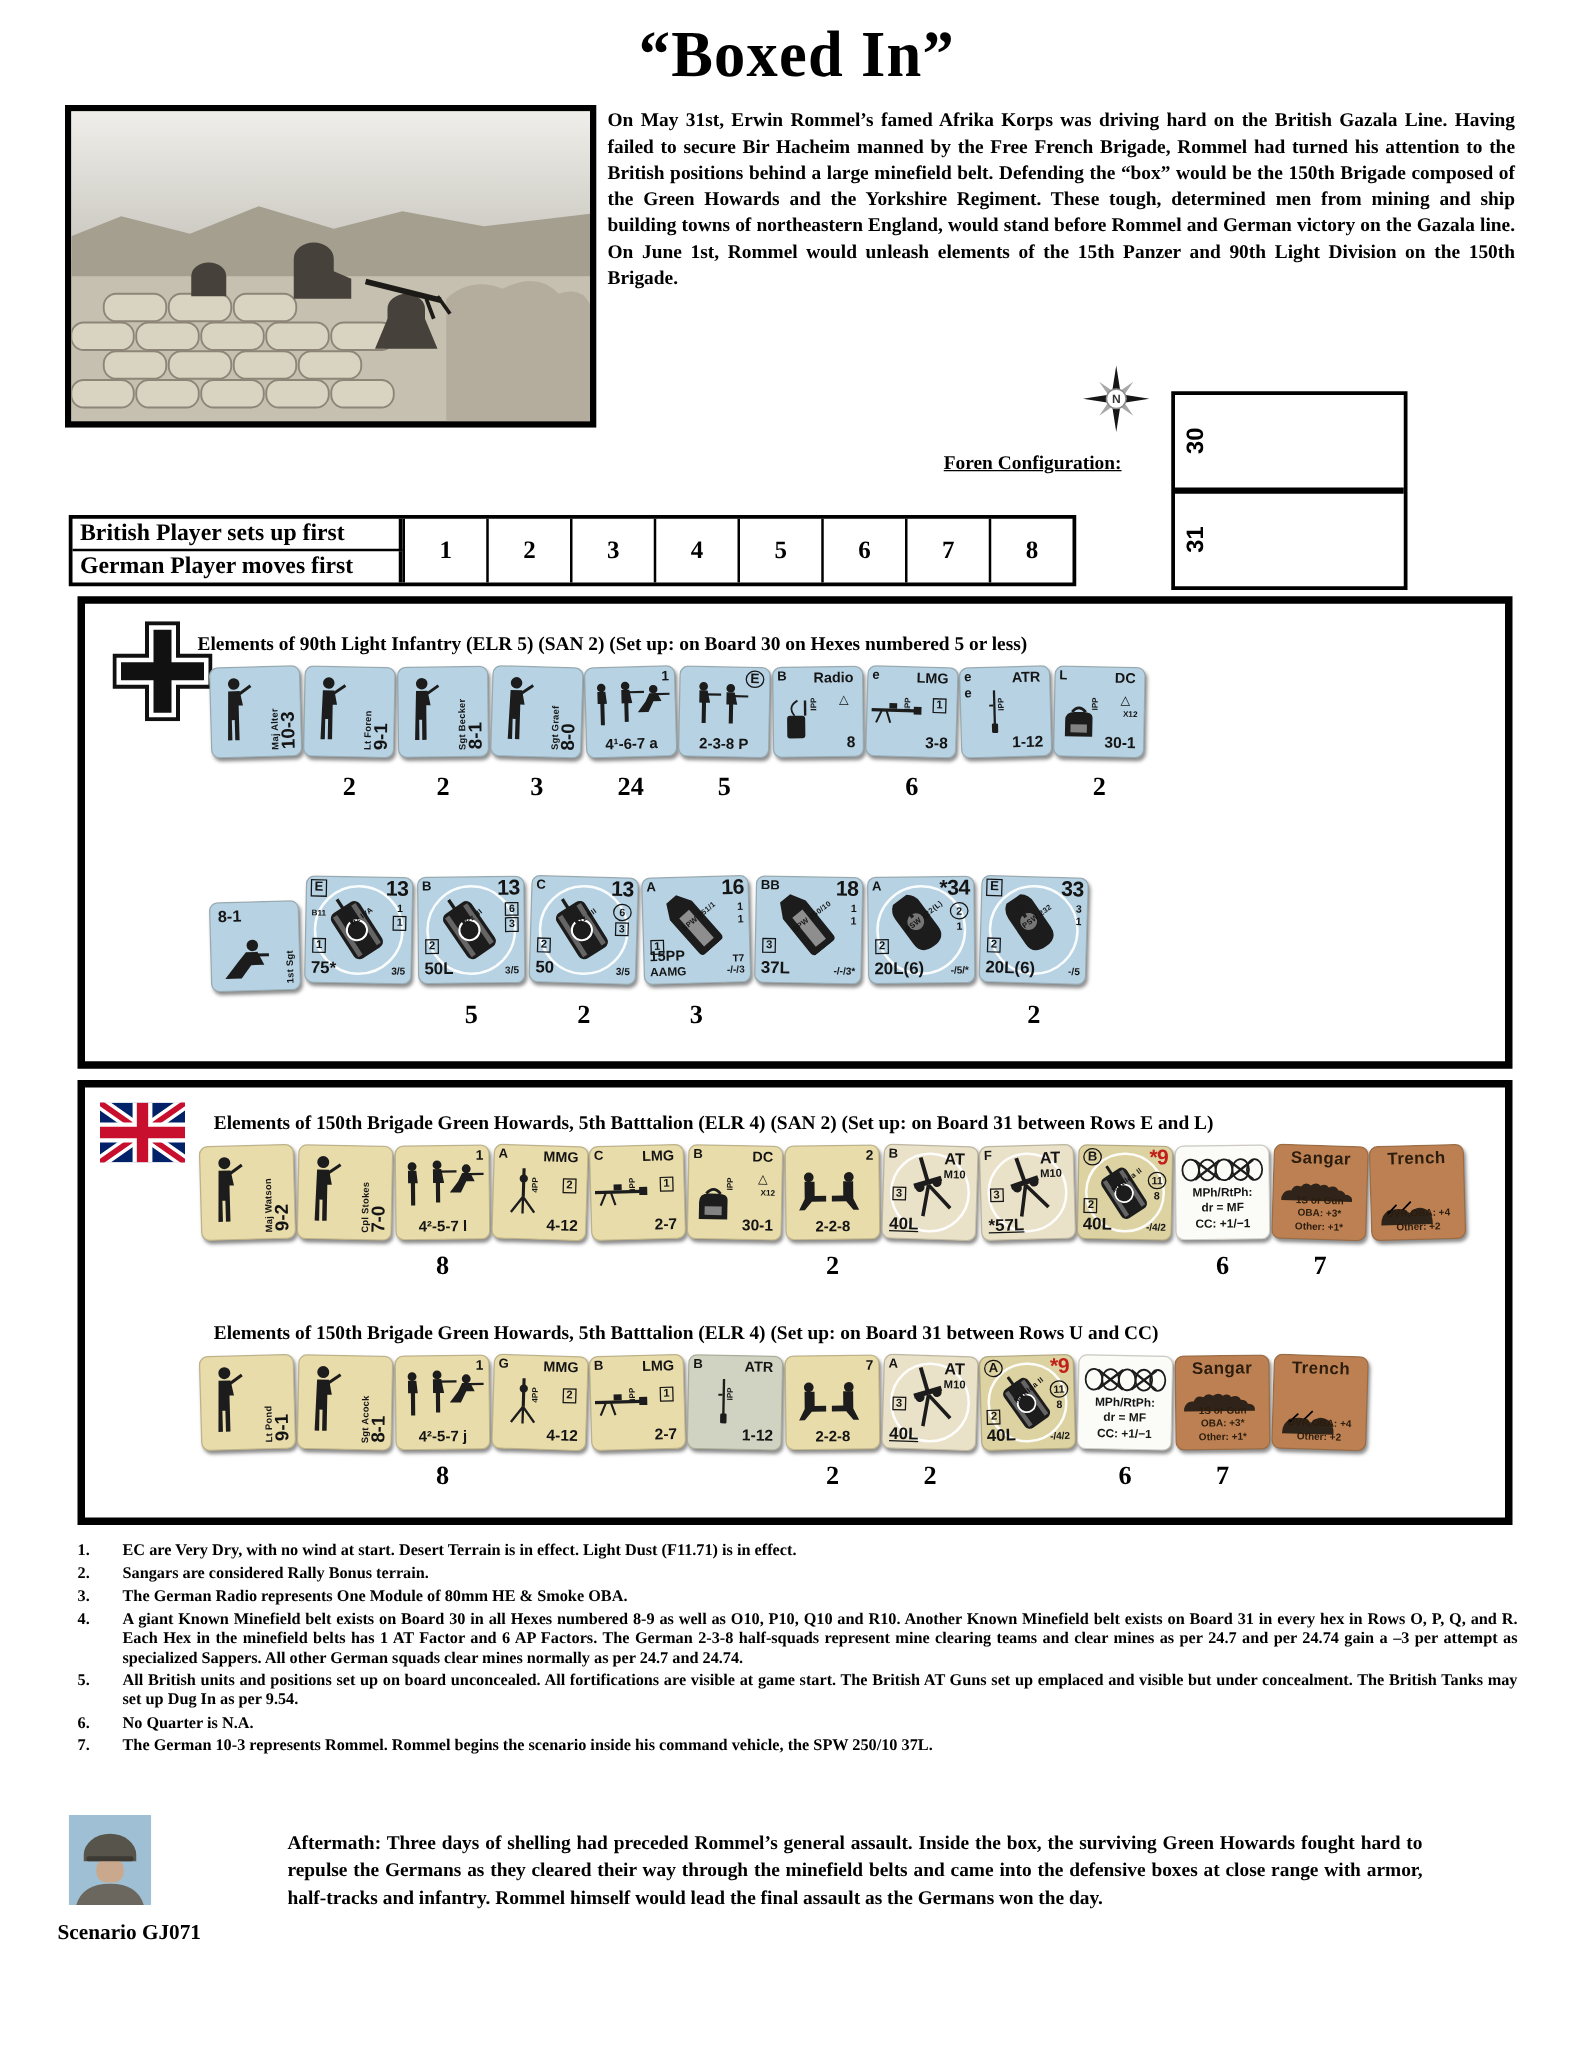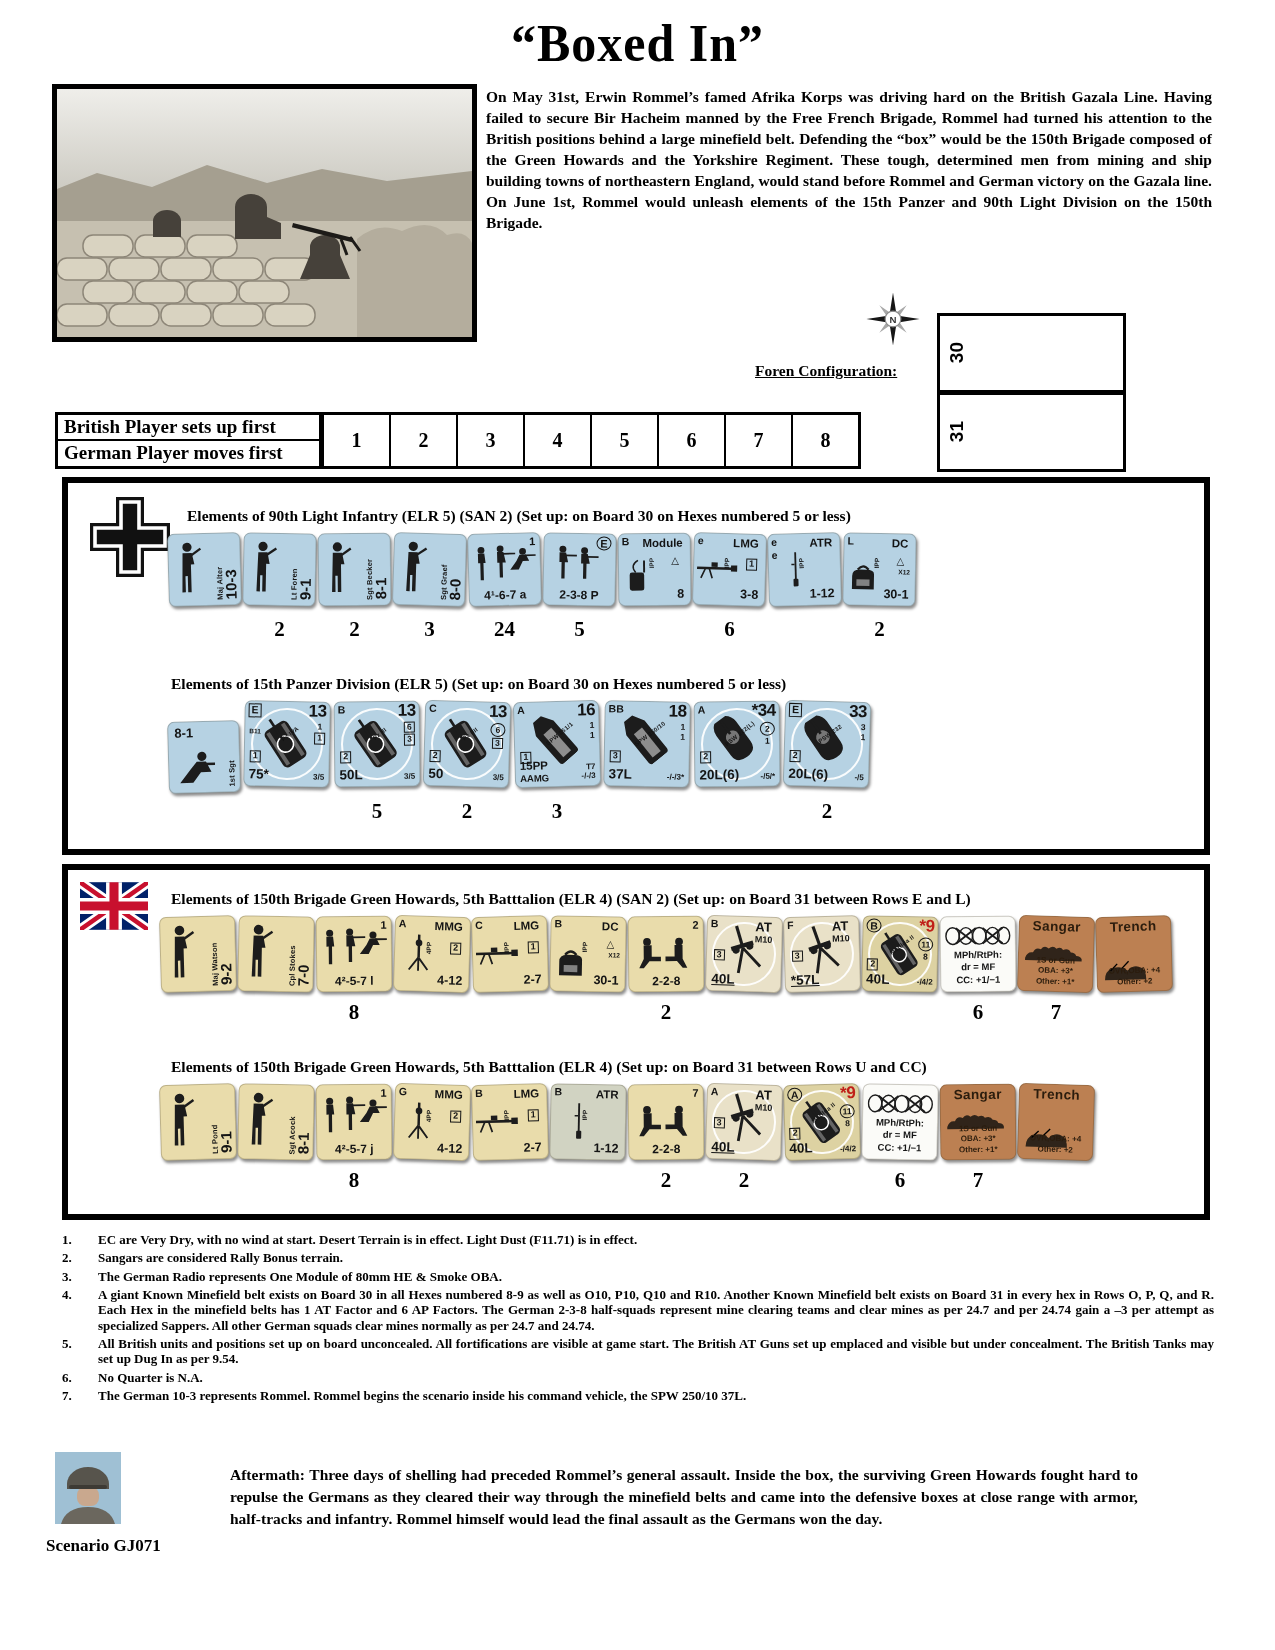--- a/index.html
+++ b/index.html
@@ -334,21 +334,21 @@
       <div class="tt-num">6</div>
       <div class="tt-num">7</div>
       <div class="tt-num">8</div>
     </div>
 
   <div class="obbox ob-ger">
     <svg class="cross" viewBox="0 0 40 40">
       <path d="M13 0 h14 v13 h13 v14 h-13 v13 h-14 v-13 h-13 v-14 h13 z" fill="#111"></path>
       <path d="M15.5 2.5 h9 v13 h13 v9 h-13 v13 h-9 v-13 h-13 v-9 h13 z" fill="none" stroke="#fff" stroke-width="1.8"></path>
     </svg>
-    <div class="obh" style="left:119px;top:24px;">Elements of  90th Light Infantry  (ELR 5) (SAN 2) (Set up: on Board 30 on Hexes numbered 5 or less)</div>
+    <div class="obh" style="left:90px;top:24px;">Elements of  90th Light Infantry  (ELR 5) (SAN 2) (Set up: on Board 30 on Hexes numbered 5 or less)</div>
     <div class="crow" style="left:100px;top:50px;--cw:73px;">
         <div class="counter k-leader c-ger">
           <svg class="art a-man">
             <use href="#sym-man" xlink:href="#sym-man"></use>
           </svg>
           <span class="vname">Maj Alter</span>
           <span class="vmain">10-3</span>
         </div>
         <div class="counter k-leader c-ger">
           <svg class="art a-man">
@@ -383,21 +383,21 @@
             <use href="#sym-squad2" xlink:href="#sym-squad2"></use>
           </svg>
           <span class="tr circ">E</span>
           <span class="main">2-3-8 P</span>
         </div>
         <div class="counter k-sw c-ger">
           <svg class="art a-radio">
             <use href="#sym-radio" xlink:href="#sym-radio"></use>
           </svg>
           <span class="tl">B</span>
-          <span class="lbl">Module</span>
+          <span class="lbl">Radio</span>
           <span class="ipp">IPP</span>
           <span class="tri">△</span>
           <span class="main">8</span>
         </div>
         <div class="counter k-sw c-ger">
           <svg class="art a-lmg">
             <use href="#sym-lmg" xlink:href="#sym-lmg"></use>
           </svg>
           <span class="tl">e</span>
           <span class="lbl">LMG</span>
@@ -432,21 +432,20 @@
         <span class="cnt">2</span>
         <span class="cnt">2</span>
         <span class="cnt">3</span>
         <span class="cnt">24</span>
         <span class="cnt">5</span>
         <span class="cnt"></span>
         <span class="cnt">6</span>
         <span class="cnt"></span>
         <span class="cnt">2</span>
       </div>
-    <div class="obh" style="left:103px;top:192px;">Elements of 15th Panzer Division  (ELR 5) (Set up: on Board 30 on Hexes numbered 5 or less)</div>
     <div class="crow" style="left:100px;top:218px;--cw:86px;gap:4px;">
         <div class="counter k-leader c-ger low">
           <svg class="art a-kneel">
             <use href="#sym-kneel" xlink:href="#sym-kneel"></use>
           </svg>
           <span class="hmain">8-1</span>
           <span class="vname">1st Sgt</span>
         </div>
         <div class="counter k-veh c-ger">
           <div class="ring"></div>

